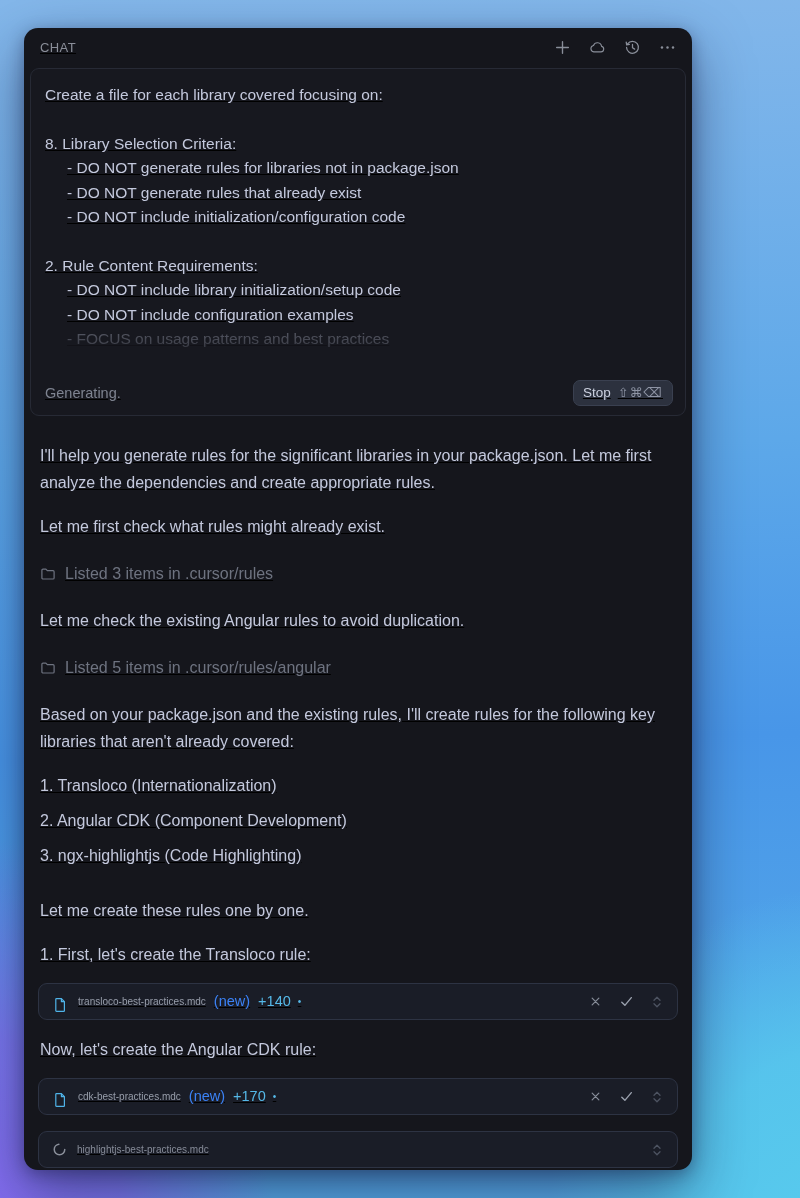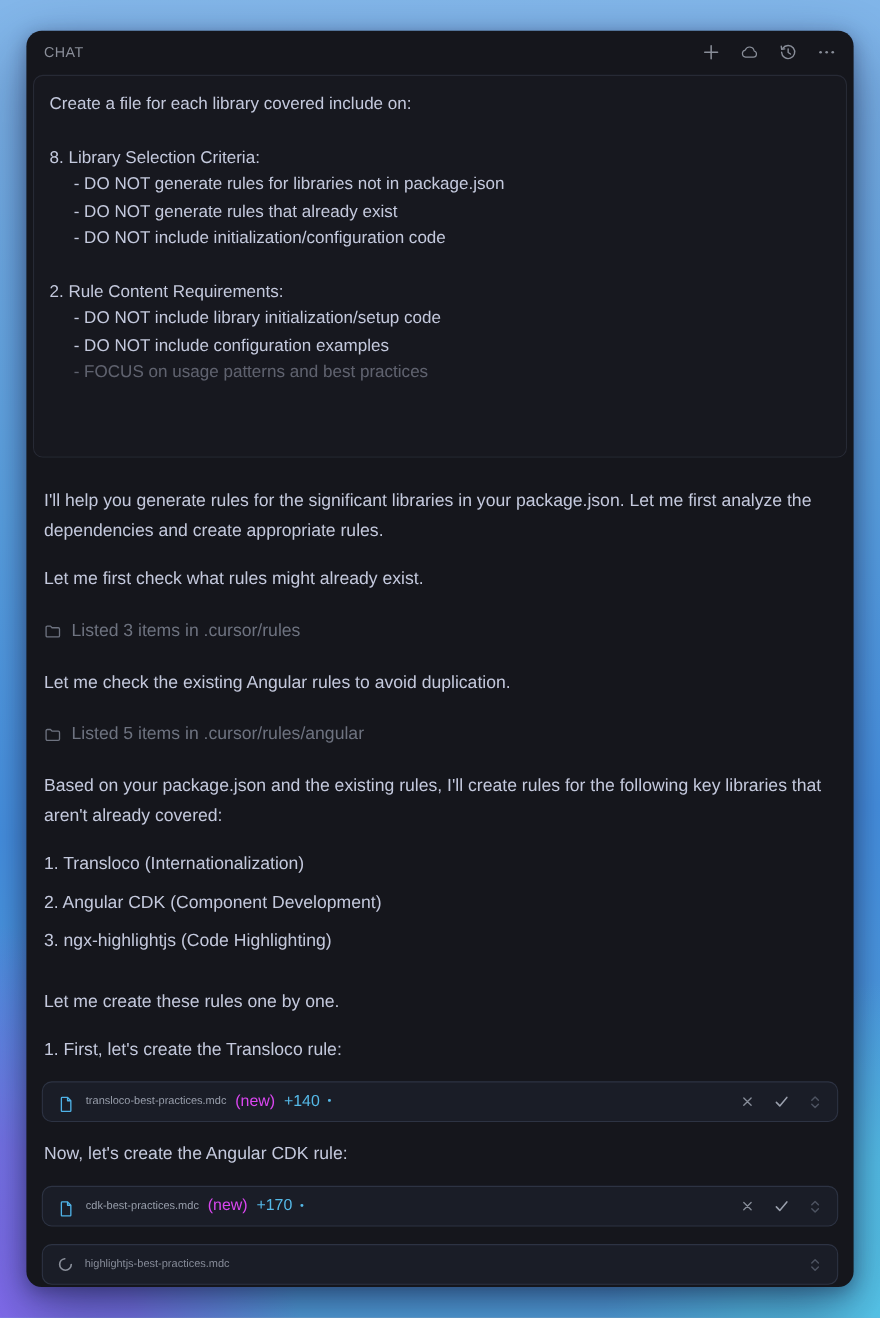--- a/index.html
+++ b/index.html
@@ -5,24 +5,24 @@
   * { margin:0; padding:0; box-sizing:border-box; }
   html,body { width:800px; height:1198px; overflow:hidden; }
   body {
     font-family:"Liberation Sans","DejaVu Sans",sans-serif;
     background:
       radial-gradient(62% 55% at -4% 104%, #8667ef 0%, rgba(134,103,239,0.75) 32%, rgba(134,103,239,0) 62%),
       radial-gradient(55% 46% at 104% 104%, #57cbed 0%, rgba(87,203,237,0.8) 35%, rgba(87,203,237,0) 65%),
       linear-gradient(178deg, #84b7ea 0%, #5da8e9 38%, #4896e8 62%, #57ade9 100%);
   }
   .panel {
-    position:absolute; left:24px; top:28px; width:752px; height:1142px;
+    position:absolute; left:24px; top:28px; width:668px; height:1142px;
     background:#15161c; border-radius:14px;
     box-shadow:0 22px 55px rgba(18,20,55,0.5), 0 4px 16px rgba(18,20,55,0.35);
-    display:flex; flex-direction:column; overflow:hidden;
+    display:flex; flex-direction:column; overflow:hidden;text-decoration:underline;
   }
   
   .hdr { height:38px; flex:0 0 auto; display:flex; align-items:center; padding:0 16px 0 16px; }
   .hdr-title { color:#8a8e99; font-size:13px; letter-spacing:0.4px; }
   .hdr-icons { margin-left:auto; display:flex; align-items:center; gap:18px; color:#898e99; }
   .hico { width:17px; height:17px; display:flex; align-items:center; justify-content:center; cursor:pointer; }
   .hico svg { width:100%; height:100%; }
   
   .prompt {
     margin:2px 6px 0 6px; flex:0 0 auto; height:348px;
@@ -58,21 +58,21 @@
     border:1px solid #2d3343; border-radius:9px;
     display:flex; align-items:center; padding:0 14px 0 13px; cursor:pointer;
   }
   .card .ficon { width:16px; height:16px; color:#4fb3e8; flex:0 0 auto; }
   .card .ficon svg { width:100%; height:100%; }
   .card .spin { width:15px; height:15px; color:#8a8f9a; flex:0 0 auto; animation:rot 1s linear infinite; }
   .card .spin svg { width:100%; height:100%; display:block; }
   @keyframes rot { to { transform:rotate(360deg); } }
   .fname { color:#989eab; font-size:10px; margin-left:10px; }
   .fname.dim { color:#868b98; }
-  .fbadge { color:#d946ef; font-size:14.5px; margin-left:8px; }
+  .fbadge { color:#3b82f6; font-size:14.5px; margin-left:8px; }
   .fdiff { color:#55b9e8; font-size:14.5px; margin-left:8px; }
   .fdot { color:#55b9e8; font-size:10px; margin-left:7px; }
   .card-actions { margin-left:auto; display:flex; align-items:center; gap:17px; }
   .act { display:flex; align-items:center; justify-content:center; cursor:pointer; }
   .act.x { width:13px; height:13px; color:#868c98; }
   .act.ok { width:15px; height:15px; color:#9aa0ad; }
   .act.ud { width:12px; height:16px; color:#4d5361; }
   .act svg { width:100%; height:100%; }
 </style>
 </head>
@@ -105,33 +105,40 @@
             <circle cx="2.8" cy="8" r="1.15"></circle>
             <circle cx="8" cy="8" r="1.15"></circle>
             <circle cx="13.2" cy="8" r="1.15"></circle>
           </svg>
       </span>
     </div>
   </div>
 
   <div class="prompt">
     <div class="prompt-text">
-      <div class="pline">Create a file for each library covered include on:</div>
+      <div class="pline">Create a file for each library covered focusing on:</div>
       <div class="pline blank"></div>
       <div class="pline">8. Library Selection Criteria:</div>
       <div class="pline indent">- DO NOT generate rules for libraries not in package.json</div>
       <div class="pline indent">- DO NOT generate rules that already exist</div>
       <div class="pline indent">- DO NOT include initialization/configuration code</div>
       <div class="pline blank"></div>
       <div class="pline">2. Rule Content Requirements:</div>
       <div class="pline indent">- DO NOT include library initialization/setup code</div>
       <div class="pline indent">- DO NOT include configuration examples</div>
       <div class="pline indent faded">- FOCUS on usage patterns and best practices</div>
       <div class="prompt-fade"></div>
     </div>
+    <div class="prompt-foot">
+      <span class="gen-text">Generating.</span>
+      <div class="stop-btn">
+        <span class="stop-label">Stop</span>
+        <span class="stop-keys">⇧⌘⌫</span>
+      </div>
+    </div>
   </div>
 
   <div class="resp">
     <div class="para">I'll help you generate rules for the significant libraries in your package.json. Let me first analyze the dependencies and create appropriate rules.</div>
     <div class="para">Let me first check what rules might already exist.</div>
 
     <div class="tool-row">
       <svg viewBox="0 0 16 16" fill="none" stroke="currentColor" stroke-width="1.2" stroke-linejoin="round">
           <path d="M1.9 4.3c0-.6.5-1.1 1.1-1.1h2.9l1.4 1.5h5.7c.6 0 1.1.5 1.1 1.1v6.1c0 .6-.5 1.1-1.1 1.1H3c-.6 0-1.1-.5-1.1-1.1z"></path>
         </svg>

